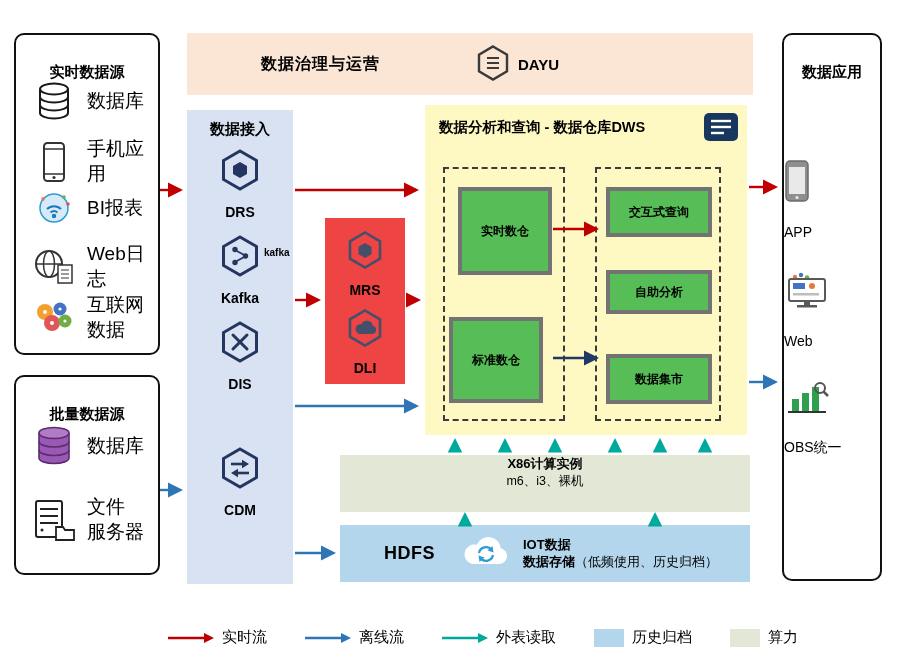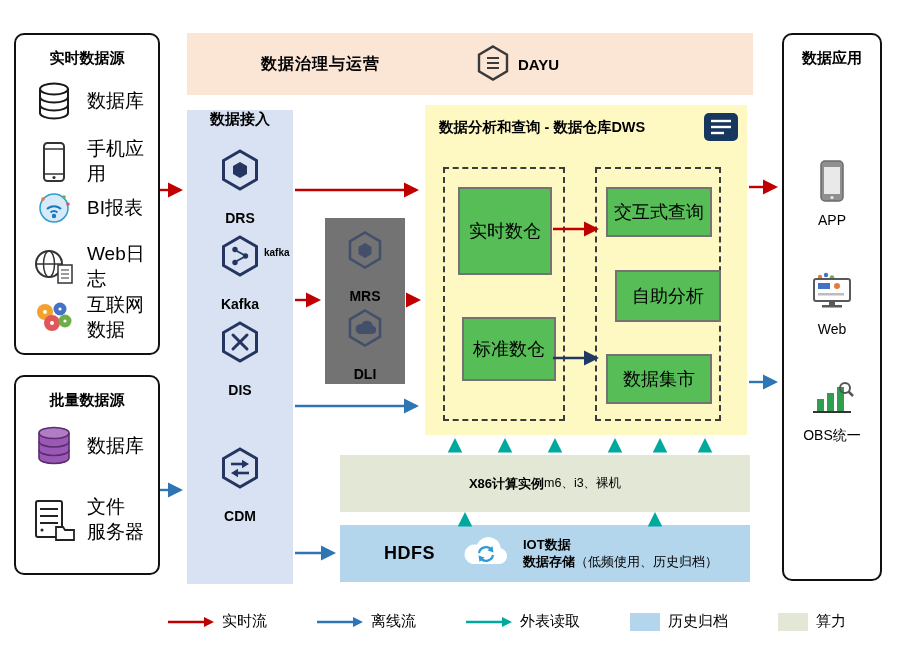--- a/index.html
+++ b/index.html
@@ -1,50 +1,50 @@
 <!DOCTYPE html>
 <html><head>
 <meta charset="utf-8">
 <style>
   html,body{margin:0;padding:0;background:#fff}
   .canvas{position:relative;width:914px;height:651px;background:#fff;
           font-family:"Liberation Sans","DejaVu Sans",sans-serif;color:#000;overflow:hidden}
   .panel{position:absolute;border:2.5px solid #111;border-radius:10px;background:#fff;box-sizing:border-box}
-  .panel-title{text-align:center;font-weight:bold;font-size:15px;padding-top:14px}
+  .panel-title{text-align:center;font-weight:bold;font-size:15px;padding-top:28px}
   .row{position:absolute;display:flex;align-items:center;gap:9px;left:14px}
   .row .ic{width:48px;flex:0 0 48px;display:flex;justify-content:center}
   .row .lb{font-size:19px;white-space:pre-line;line-height:1.3}
   .banner{position:absolute;left:187px;top:33px;width:566px;height:62px;background:#fbe5d5;display:flex;align-items:center}
   .banner-title{font-weight:bold;font-size:16px;margin-left:74px;letter-spacing:1px}
   .banner-dayu{display:flex;align-items:center;gap:8px;margin-left:96px;font-weight:bold;font-size:15px}
   .ingest{position:absolute;left:187px;top:110px;width:106px;height:474px;background:#d9e2f3}
-  .ingest-title{text-align:center;font-weight:bold;font-size:15px;}
+  .ingest-title{text-align:center;font-weight:bold;font-size:15px;padding-top:10px}
   .svc{position:absolute;width:100%;display:flex;flex-direction:column;align-items:center}
-  .svc-name{font-weight:bold;font-size:14px;margin-top:14px}
+  .svc-name{font-weight:bold;font-size:14px;margin-top:8px}
   .iconwrap{position:relative}
   .kafka-mark{position:absolute;left:44px;top:13px;font-size:10px;font-weight:bold}
-  .graybox{position:absolute;left:325px;top:218px;width:80px;height:166px;background:#737373}
+  .graybox{position:absolute;left:325px;top:218px;width:80px;height:166px;background:#ef4444}
   .dws{position:absolute;left:425px;top:105px;width:322px;height:330px;background:#fef9c3}
   .dws-title{position:absolute;left:14px;top:13px;font-weight:bold;font-size:14.5px}
   .dws-doc{position:absolute;right:8px;top:7px}
   .dashed{position:absolute;border:2px dashed #3c3c3c;box-sizing:border-box}
-  .gbox{position:absolute;background:#57be57;border:2px solid #737373;display:flex;align-items:center;
-        justify-content:center;font-weight:normal;font-size:18px;box-sizing:border-box}
+  .gbox{position:absolute;background:#57be57;border:4px solid #737373;display:flex;align-items:center;
+        justify-content:center;font-weight:bold;font-size:12px;box-sizing:border-box}
   .compute{position:absolute;left:340px;top:455px;width:410px;height:57px;background:#e2e8d5;display:flex}
-  .compute .half{flex:1;display:flex;flex-direction:row;align-items:center;justify-content:center;line-height:1.35}
+  .compute .half{flex:1;display:flex;flex-direction:column;align-items:center;line-height:1.35}
   .compute .t{font-weight:bold;font-size:13px}
   .compute .m{font-size:12.5px}
   .hdfs{position:absolute;left:340px;top:525px;width:410px;height:57px;background:#b4d6ec;display:flex;align-items:center}
   .hdfs-name{font-weight:bold;font-size:18px;margin-left:44px;letter-spacing:.5px}
   .hdfs .cloud{margin-left:22px}
   .obs{margin-left:8px;line-height:1.3;font-size:13px}
   .obs .b{font-weight:bold}
-  .app-item{position:absolute;width:100%;display:flex;flex-direction:column;align-items:center;gap:6px}
+  .app-item{position:absolute;width:100%;display:flex;flex-direction:column;gap:18px}
   .app-label{font-size:14px}
-  .legend{position:absolute;left:168px;top:612px;display:flex;align-items:center;gap:50px}
+  .legend{position:absolute;left:168px;top:628px;display:flex;align-items:center;gap:38px}
   .lg{display:flex;align-items:center;gap:8px;font-size:15px}
   .overlay{position:absolute;left:0;top:0;z-index:6;pointer-events:none}
 </style>
 </head>
 <body>
 
 <div class="canvas">
 
   <div class="panel" style="left:14px;top:33px;width:146px;height:322px">
     <div class="panel-title">实时数据源</div>
@@ -232,25 +232,25 @@
     <span class="dws-doc">
       <svg width="36" height="30" viewBox="0 0 36 30">
         <rect x="1" y="1" width="34" height="28" rx="5" fill="#17375E"></rect>
         <line x1="8" y1="9" x2="28" y2="9" stroke="#fff" stroke-width="2.4"></line>
         <line x1="8" y1="15" x2="28" y2="15" stroke="#fff" stroke-width="2.4"></line>
         <line x1="8" y1="21" x2="21" y2="21" stroke="#fff" stroke-width="2.4"></line>
       </svg>
     </span>
     <div class="dashed" style="left:18px;top:62px;width:122px;height:254px">
       <div class="gbox" style="left:13px;top:18px;width:94px;height:88px">实时数仓</div>
-      <div class="gbox" style="left:17px;top:148px;width:94px;height:64px">标准数仓</div>
+      <div class="gbox" style="left:4px;top:148px;width:94px;height:86px">标准数仓</div>
     </div>
     <div class="dashed" style="left:170px;top:62px;width:126px;height:254px">
       <div class="gbox" style="left:9px;top:18px;width:106px;height:50px">交互式查询</div>
-      <div class="gbox" style="left:18px;top:101px;width:106px;height:52px">自助分析</div>
+      <div class="gbox" style="left:9px;top:101px;width:106px;height:44px">自助分析</div>
       <div class="gbox" style="left:9px;top:185px;width:106px;height:50px">数据集市</div>
     </div>
   </div>
 
   <div class="compute">
     <div class="half">
       <span class="t">X86计算实例</span>
       <span class="m">m6、i3、裸机</span>
     </div>
   </div>

